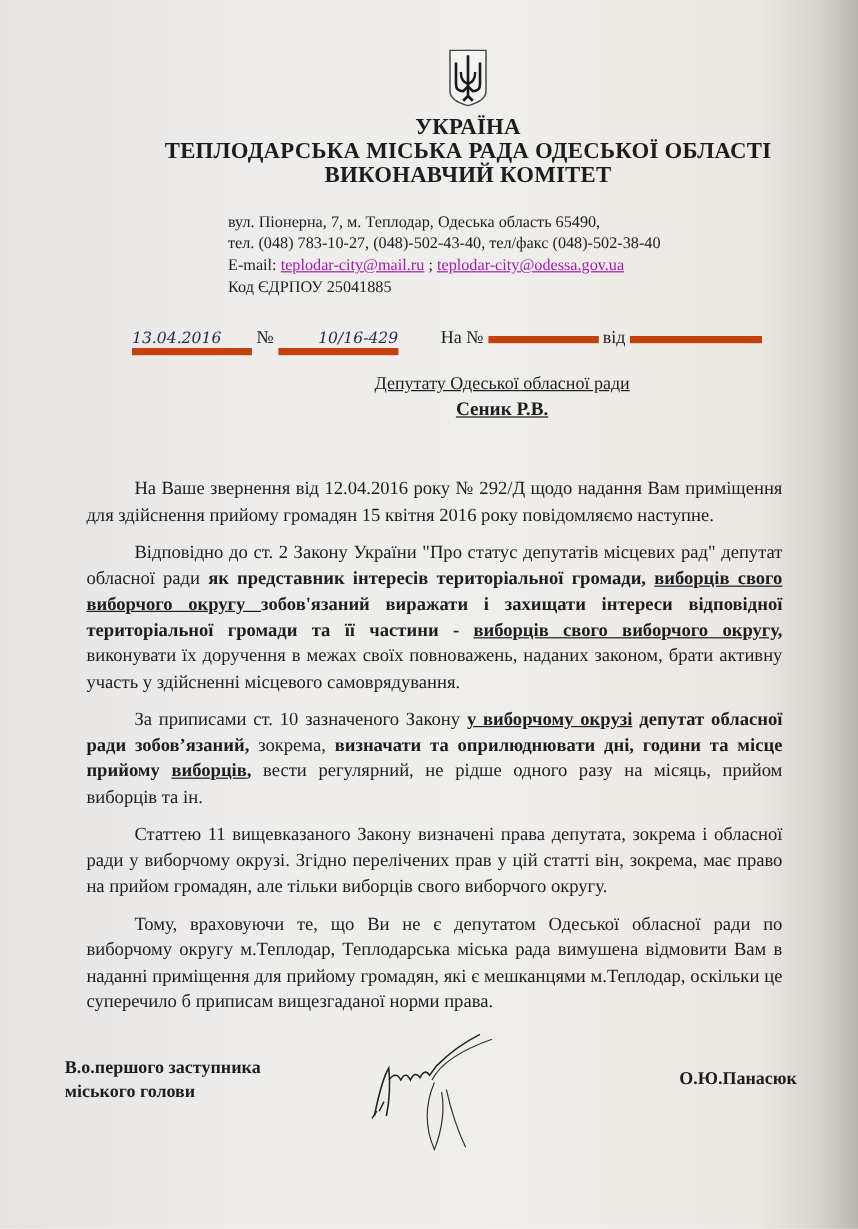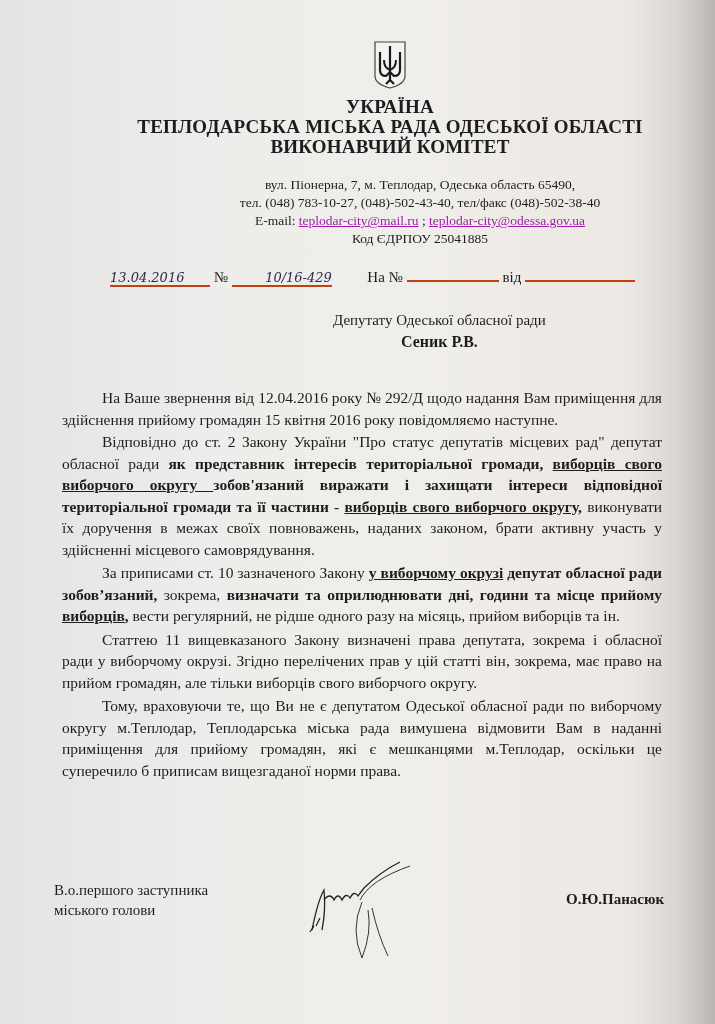--- a/index.html
+++ b/index.html
@@ -5,31 +5,31 @@
   html, body { margin: 0; padding: 0; }
   body {
     width: 715px; height: 1024px; overflow: hidden; position: relative;
     background: linear-gradient(90deg, #e6e4e2 0%, #efedeb 30%, #f0eeea 60%, #ece8e3 88%, #d9d5d0 95%, #b9b5b0 100%);
     font-family: "Liberation Serif", serif; color: #1d1d1f;
   }
   .abs { position: absolute; }
   .center { text-align: center; }
   .crest { left: 373px; top: 40px; width: 34px; height: 50px; }
   .h1 { left: 0; width: 780px; font-weight: bold; font-size: 19px; letter-spacing: 0.2px; }
-  .addr { left: 190px; width: 460px; font-size: 13.5px; line-height: 18px; text-align: center; }
+  .addr { left: 190px; width: 460px; font-size: 13.5px; line-height: 18px; }
   .addr a { color: #a21caf; text-decoration: underline; }
   .hand { font-family: "DejaVu Serif", serif; font-style: italic; font-size: 13px; color: #2a2a50; }
-  .line { border-bottom: 2px solid #c2410c; display: inline-block; }
+  .line { border-bottom: 6px solid #c2410c; display: inline-block; }
   .reg { left: 110px; top: 266px; font-size: 15px; }
-  .addressee { left: 333px; top: 310px; font-size: 15px; line-height: 21px; }
+  .addressee { left: 312px; top: 310px; font-size: 15px; line-height: 21px; text-decoration: underline; }
   .para { left: 62px; width: 600px; font-size: 15.5px; line-height: 21.5px; text-align: justify; }
-  .para p { margin: 0; text-indent: 40px; }
+  .para p { margin: 10px; text-indent: 40px; }
   .b { font-weight: bold; }
   .u { text-decoration: underline; }
-  .sig-left { left: 54px; top: 880px; font-size: 15px; line-height: 20px; font-weight: normal; }
+  .sig-left { left: 54px; top: 880px; font-size: 15px; line-height: 20px; font-weight: bold; }
   .sig-right { left: 566px; top: 891px; font-size: 15px; font-weight: bold; }
   .signature { left: 300px; top: 860px; width: 130px; height: 100px; }
 </style>
 </head>
 <body>
 
 <svg class="abs crest" viewBox="0 0 34 50">
   <path d="M2 2 H32 V36 Q32 44 17 48 Q2 44 2 36 Z" fill="#f4f3f1" stroke="#444" stroke-width="1.2"></path>
   <path d="M17 6 V40 M17 40 L13 44 M17 40 L21 44" stroke="#1a1a1a" stroke-width="2.2" fill="none"></path>
   <path d="M7 12 V30 Q7 36 13 36 L17 32 L21 36 Q27 36 27 30 V12" stroke="#1a1a1a" stroke-width="2.2" fill="none"></path>

